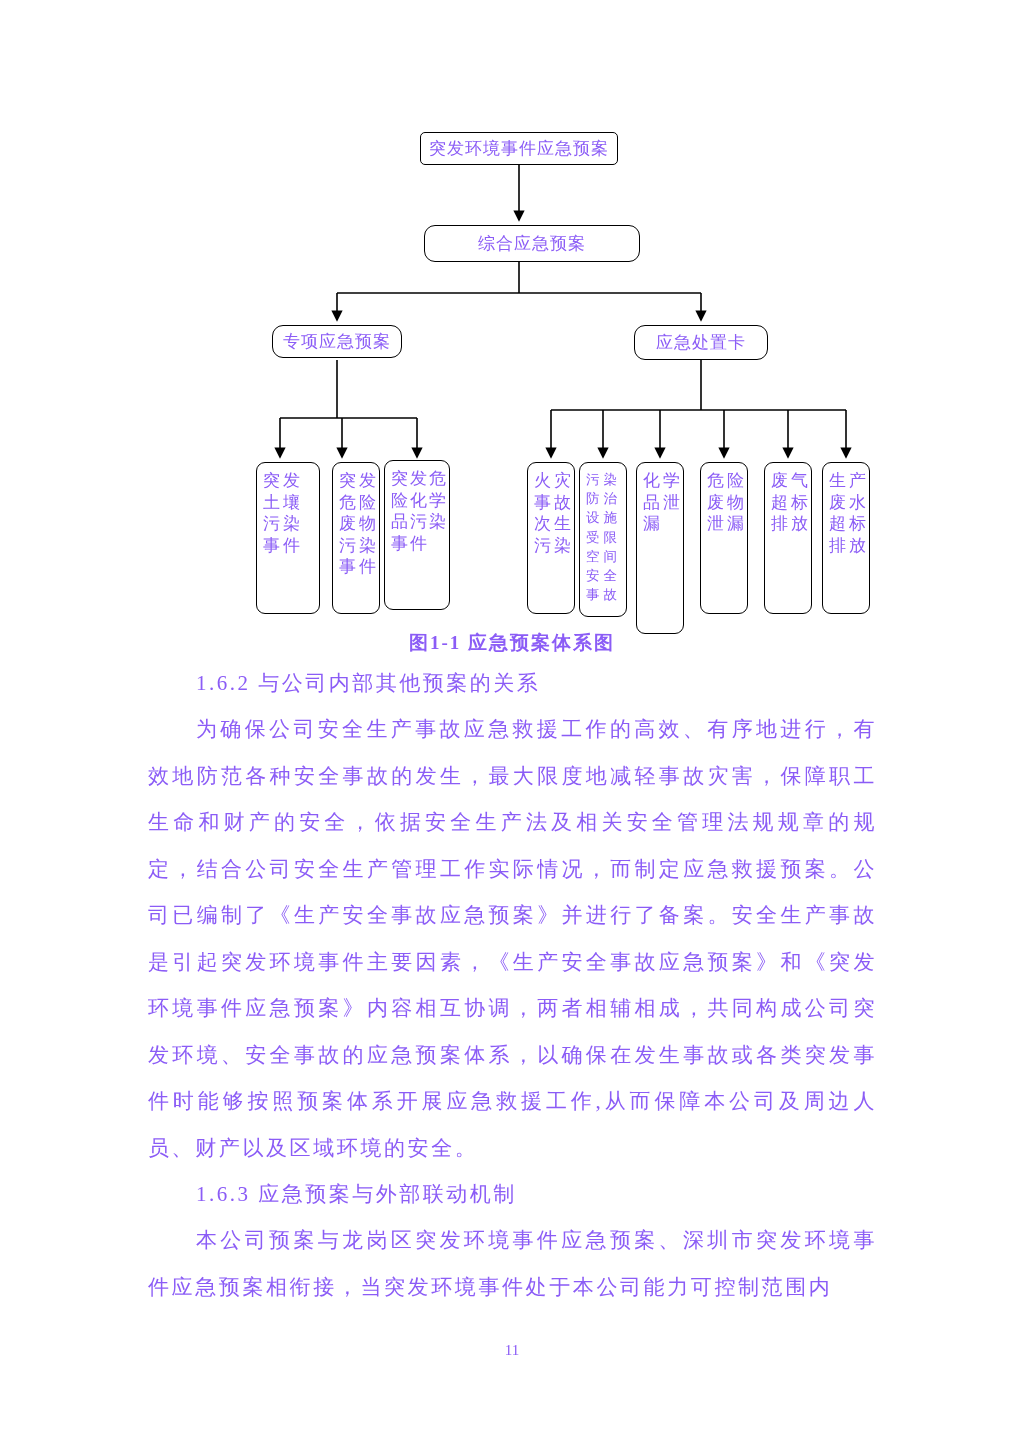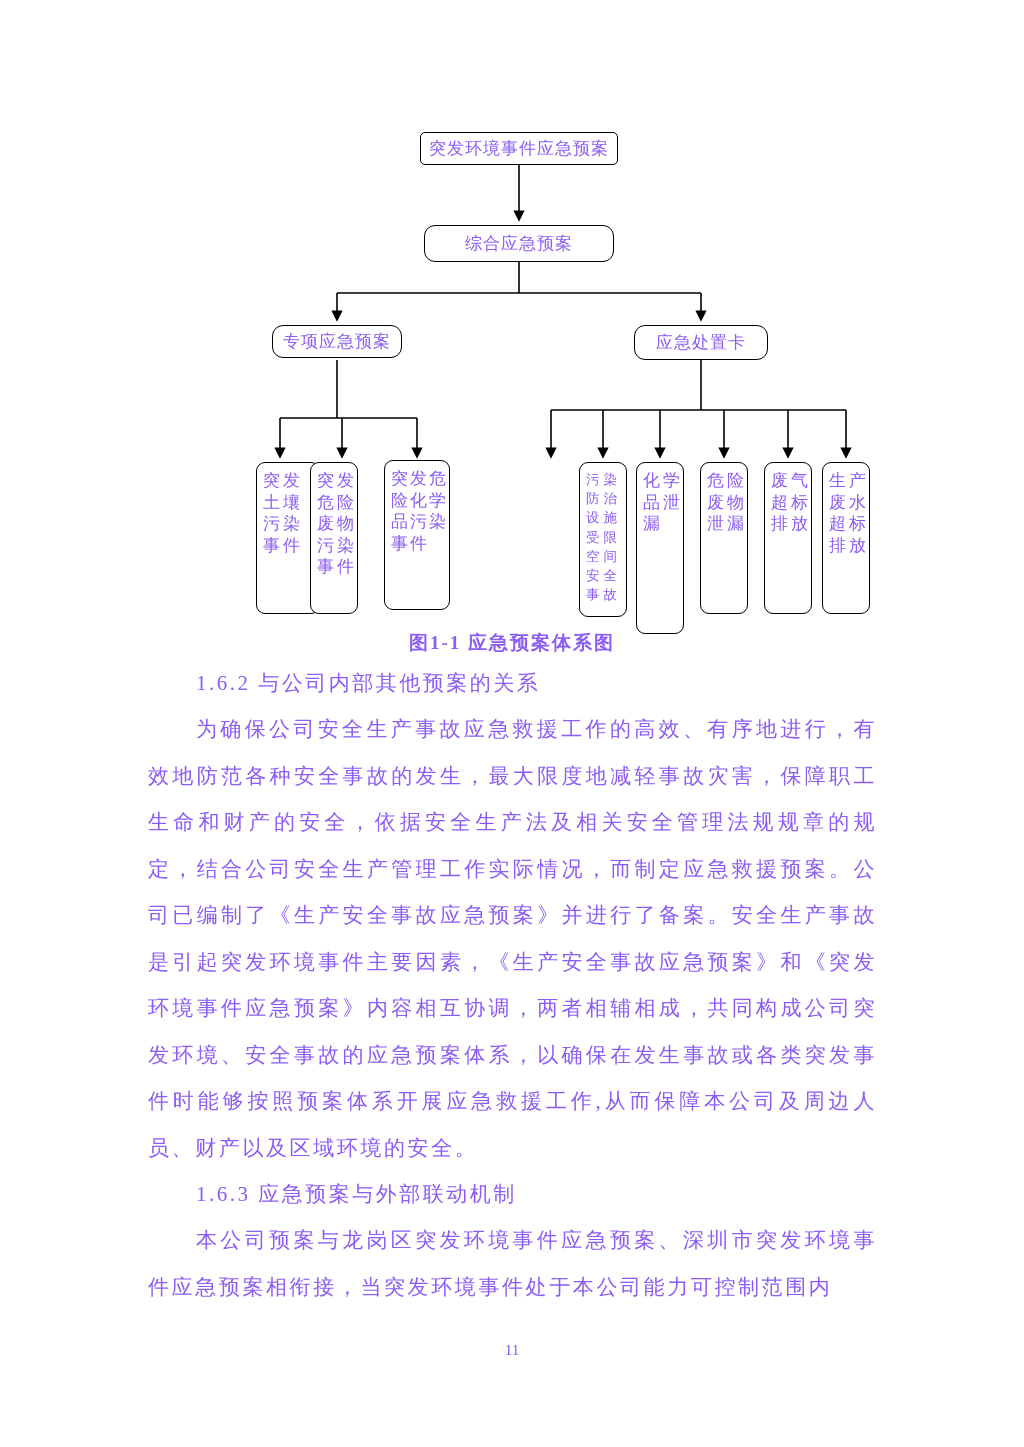--- a/index.html
+++ b/index.html
@@ -100,30 +100,31 @@
       <line x1="551" y1="410" x2="551" y2="457" stroke="#000" stroke-width="1.6" marker-end="url(#arrow)"></line>
       <line x1="603" y1="410" x2="603" y2="457" stroke="#000" stroke-width="1.6" marker-end="url(#arrow)"></line>
       <line x1="660" y1="410" x2="660" y2="457" stroke="#000" stroke-width="1.6" marker-end="url(#arrow)"></line>
       <line x1="724" y1="410" x2="724" y2="457" stroke="#000" stroke-width="1.6" marker-end="url(#arrow)"></line>
       <line x1="788" y1="410" x2="788" y2="457" stroke="#000" stroke-width="1.6" marker-end="url(#arrow)"></line>
       <line x1="846" y1="410" x2="846" y2="457" stroke="#000" stroke-width="1.6" marker-end="url(#arrow)"></line>
     </svg>
 
     <div class="nodebox root" style="left:420px;top:132px;width:198px;height:33px;">突发环境事件应急预案</div>
 
-    <div class="nodebox rounded" style="left:424px;top:225px;width:190px;height:37px;">综合应急预案</div>
+    <div class="nodebox rounded" style="left:424px;top:225px;width:216px;height:37px;">综合应急预案</div>
 
     <div class="nodebox rounded" style="left:272px;top:325px;width:130px;height:33px;">专项应急预案</div>
 
     <div class="nodebox rounded" style="left:634px;top:325px;width:134px;height:35px;">应急处置卡</div>
 
     <div class="leafbox" style="left:256px;top:462px;width:64px;height:152px;">突发土壤污染事件</div>
-    <div class="leafbox" style="left:310px;top:462px;width:48px;height:152px;">突发危险废物污染事件</div>
+    <div class="leafbox" style="left:332px;top:462px;width:48px;height:152px;">突发危险废物污染事件</div>
     <div class="leafbox wide" style="left:384px;top:460px;width:66px;height:150px;">突发危险化学品污染事件</div>
 
+    <div class="leafbox" style="left:527px;top:462px;width:48px;height:152px;">火灾事故次生污染</div>
     <div class="leafbox small" style="left:579px;top:462px;width:48px;height:155px;">污染防治设施受限空间安全事故</div>
     <div class="leafbox" style="left:636px;top:462px;width:48px;height:172px;">化学品泄漏</div>
     <div class="leafbox" style="left:764px;top:462px;width:48px;height:152px;">废气超标排放</div>
     <div class="leafbox" style="left:700px;top:462px;width:48px;height:152px;">危险废物泄漏</div>
     <div class="leafbox" style="left:822px;top:462px;width:48px;height:152px;">生产废水超标排放</div>
   </div>
 
   <div class="caption">图1-1 应急预案体系图</div>
 
   <div class="content">

